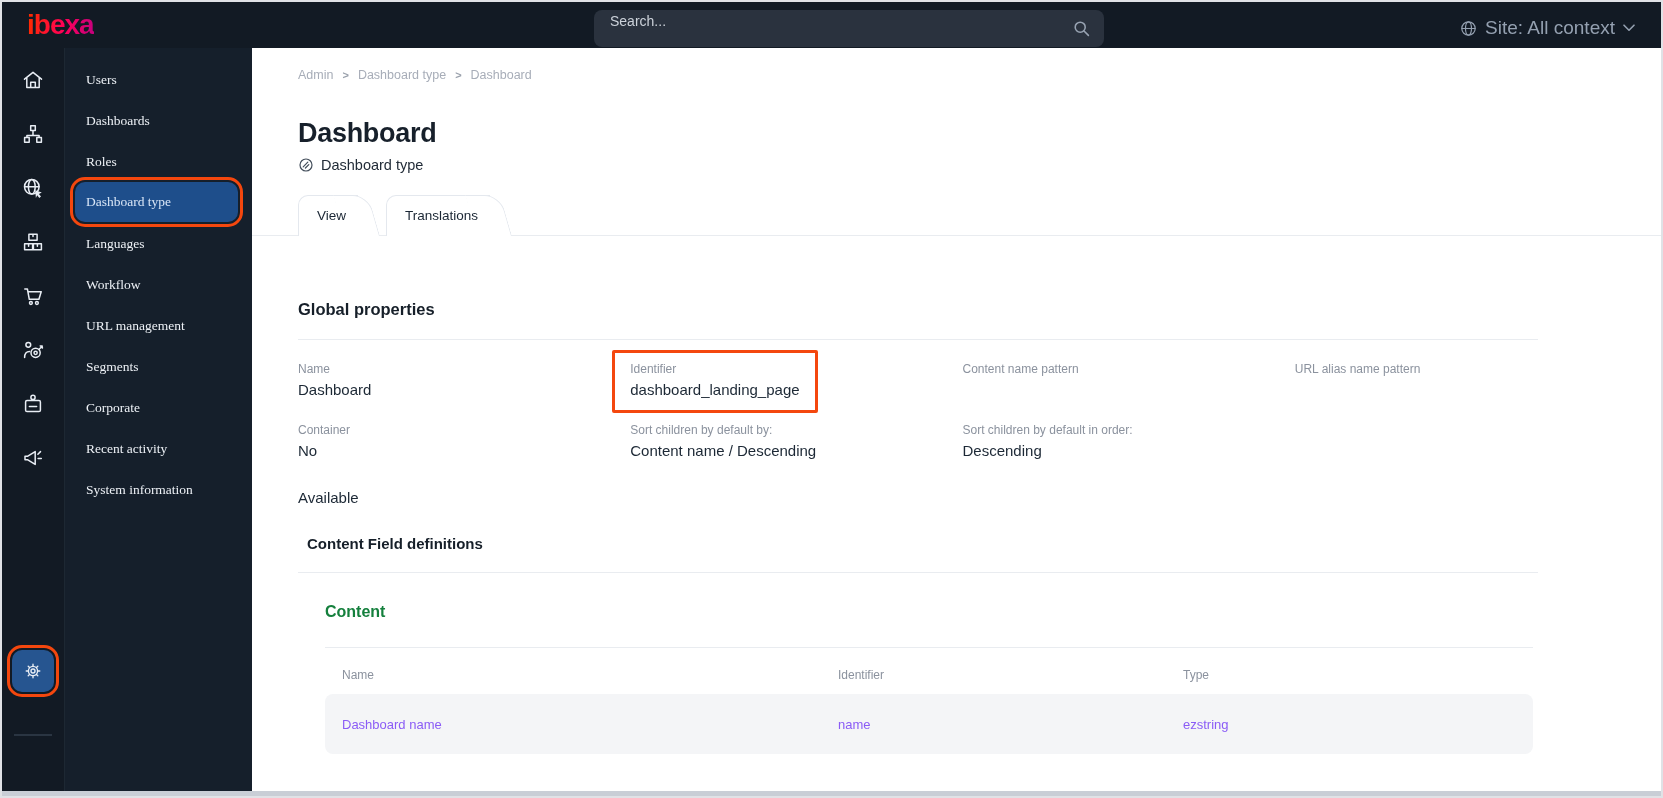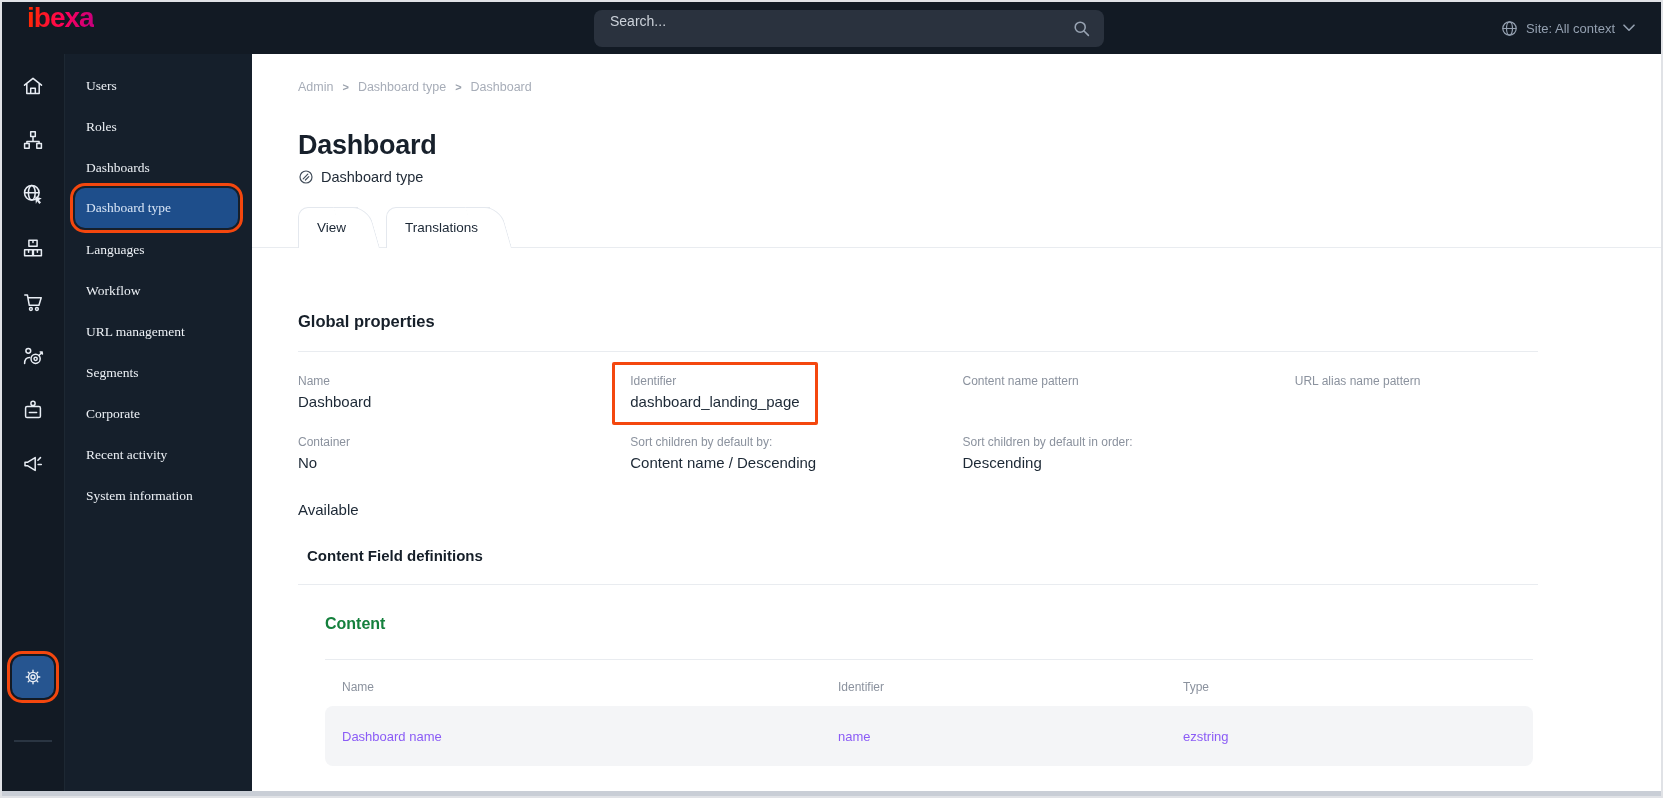--- a/index.html
+++ b/index.html
@@ -4,31 +4,31 @@
 <style>
   :root{
     --dark:#121a24; --menu:#151f2b; --blue:#1e4e8b; --orange:#f4470e;
     --icon:#e8edf4; --label:#8b929e; --value:#1c2835; --divider:#e9ecf0;
   }
   *{box-sizing:border-box; margin:0; padding:0;}
   body{width:1663px; height:798px; font-family:"Liberation Sans", sans-serif; background:#fff; overflow:hidden;}
   .page{position:relative; width:1663px; height:798px; border:2px solid #e0e2e6; background:#fff; overflow:hidden;}
 
   
-  .topbar{position:relative; height:52px; background:var(--dark); display:flex; align-items:flex-start;}
+  .topbar{position:relative; height:46px; background:var(--dark); display:flex; align-items:center;}
   .logo{margin-left:25px; font-size:28px; font-weight:800; letter-spacing:-1px;
         background:linear-gradient(100deg,#ff2a00 5%,#ff0058 55%,#c8007c 95%);
         -webkit-background-clip:text; background-clip:text; color:transparent;}
   .search-wrap{position:absolute; left:592px; top:8px; width:510px; height:37px;}
   .search-wrap input{width:100%; height:100%; background:#2a323e; border:none; border-radius:8px;
         color:#e7ebf0; font-size:14px; padding:0 44px 16px 16px; font-family:"Liberation Sans",sans-serif; outline:none;}
   .search-wrap input::placeholder{color:#ccd2da;}
   .search-ic{position:absolute; right:13px; top:9px; cursor:pointer;}
   .site-ctx{position:absolute; right:26px; top:0; height:52px; display:flex; align-items:center; gap:8px;
-        color:#94a0b0; font-size:13px; cursor:pointer;}
+        color:#94a0b0; font-size:19px; cursor:pointer;}
 
   
   .app{display:flex; height:746px;}
   .rail{width:63px; background:var(--dark); display:flex; flex-direction:column; align-items:center;
         padding:20px 0 58px; gap:30px; flex-shrink:0; border-right:1px solid #1d2833;}
   .ico{stroke:var(--icon); fill:none; stroke-width:1.5; stroke-linecap:round; stroke-linejoin:round;}
   .rail-ic{width:24px; height:24px; cursor:pointer;}
   .rail-spacer{flex:1;}
   .settings-btn{width:42px; height:42px; background:#265590; border-radius:10px; display:flex;
         align-items:center; justify-content:center; cursor:pointer;
@@ -36,21 +36,21 @@
   .rail-divider{margin-top:12px; width:38px; height:2px; background:#2a3542;}
 
   .menu{width:187px; background:var(--menu); padding-top:11px; flex-shrink:0;}
   .menu-item{height:41px; display:flex; align-items:center; padding-left:21px;
         color:#edf1f6; font-size:13.5px; cursor:pointer;font-family:Liberation Serif, serif;}
   .menu-item.active{height:40px; margin:0 14px 1px 10px; padding-left:11px; background:var(--blue);
         border-radius:10px; color:#d9e6f7; outline:3px solid var(--orange); outline-offset:2px;}
 
   
   .main{flex:1; background:#fff; position:relative; overflow:hidden;}
-  .pg-head{padding:26px 34px 0 46px;}
+  .pg-head{padding:20px 34px 0 46px;}
   .breadcrumb{display:flex; align-items:center; gap:9px; font-size:12.5px; color:#a7adb8;}
   .crumb{cursor:pointer;}
   .crumb.current{cursor:default;}
   .crumb-sep{font-weight:700; font-size:11px; color:#9aa1ac;}
   .pg-title{margin-top:36px; font-size:27px; font-weight:700; color:#17202b; letter-spacing:-0.3px;}
   .pg-sub{margin-top:8px; display:flex; align-items:center; gap:7px; font-size:14.5px; color:#222c38;}
 
   .tabs{display:flex; margin:22px 0 -1px 46px; position:relative; z-index:2;}
   .tab{position:relative; height:41px; display:flex; align-items:center; padding:0 36px 0 19px; cursor:pointer;}
   .tab + .tab{margin-left:4px;}
@@ -160,22 +160,22 @@
           <circle cx="12" cy="12" r="2.2"></circle>
             <circle cx="12" cy="12" r="5"></circle>
           <path d="M12 4.6v2M12 17.4v2M4.6 12h2M17.4 12h2M6.8 6.8l1.4 1.4M15.8 15.8l1.4 1.4M17.2 6.8l-1.4 1.4M8.2 15.8l-1.4 1.4"></path>
         </svg>
       </div>
       <div class="rail-divider"></div>
     </div>
 
     <div class="menu">
       <div class="menu-item">Users</div>
+      <div class="menu-item">Dashboards</div>
       <div class="menu-item">Roles</div>
-      <div class="menu-item">Dashboards</div>
       <div class="menu-item active">Dashboard type</div>
       <div class="menu-item">Languages</div>
       <div class="menu-item">Workflow</div>
       <div class="menu-item">URL management</div>
       <div class="menu-item">Segments</div>
       <div class="menu-item">Corporate</div>
       <div class="menu-item">Recent activity</div>
       <div class="menu-item">System information</div>
     </div>
 

